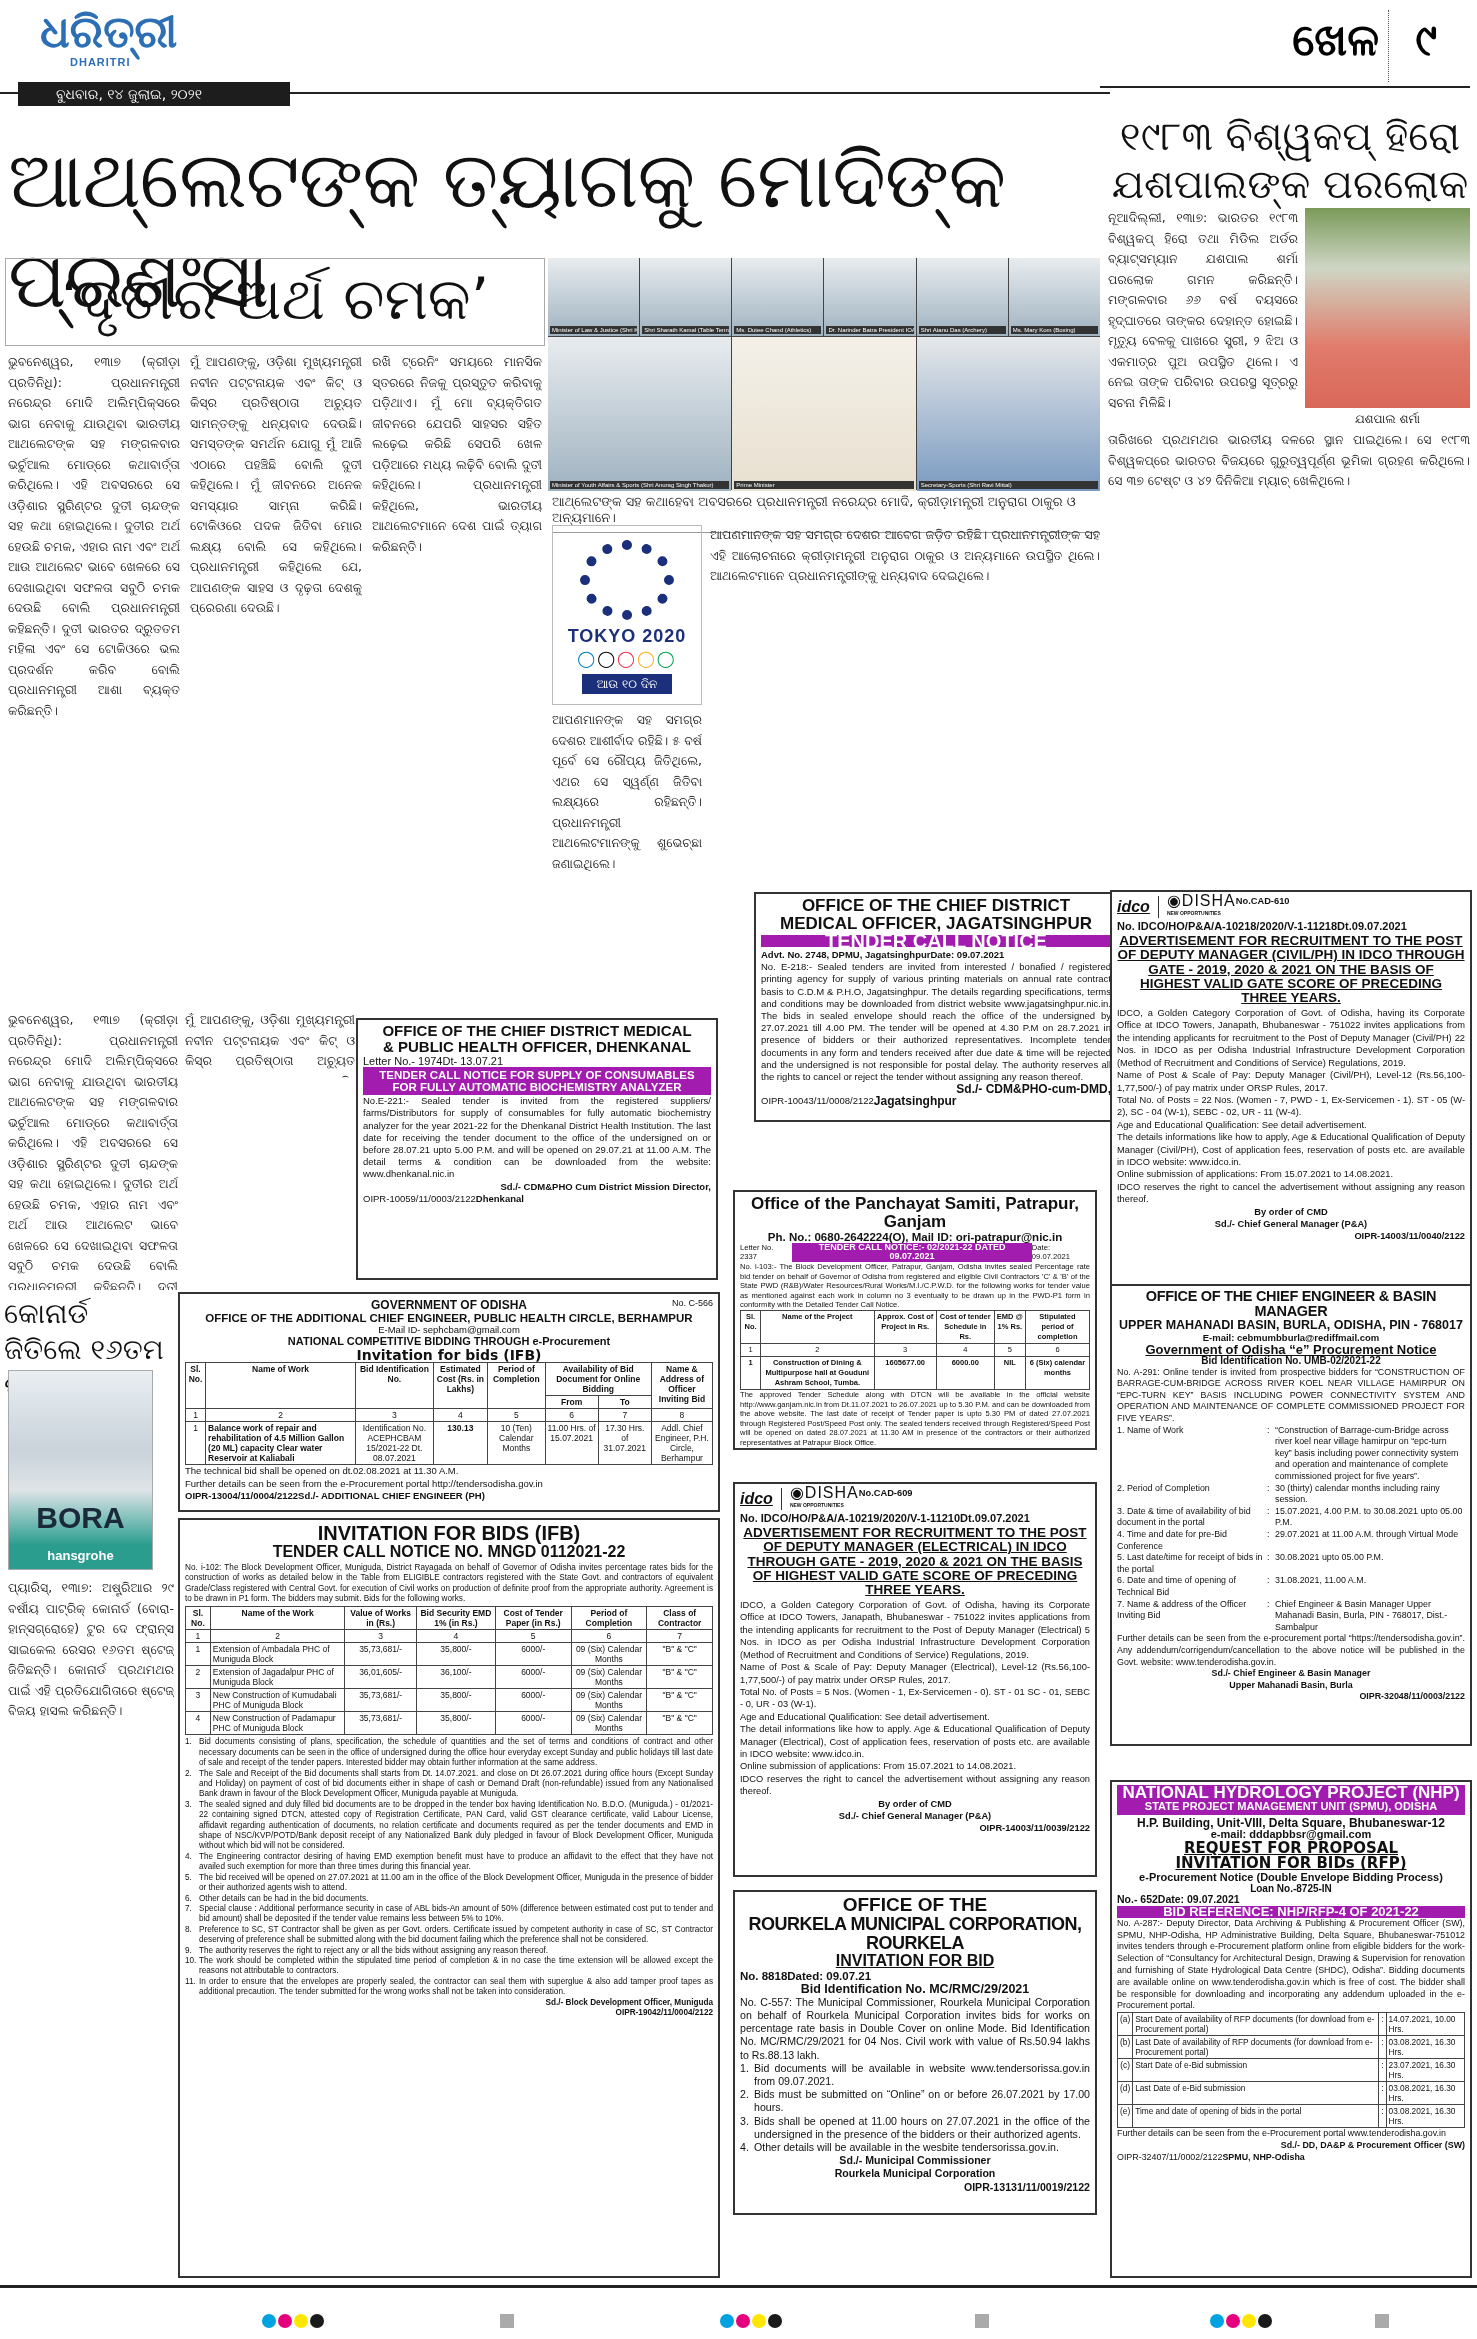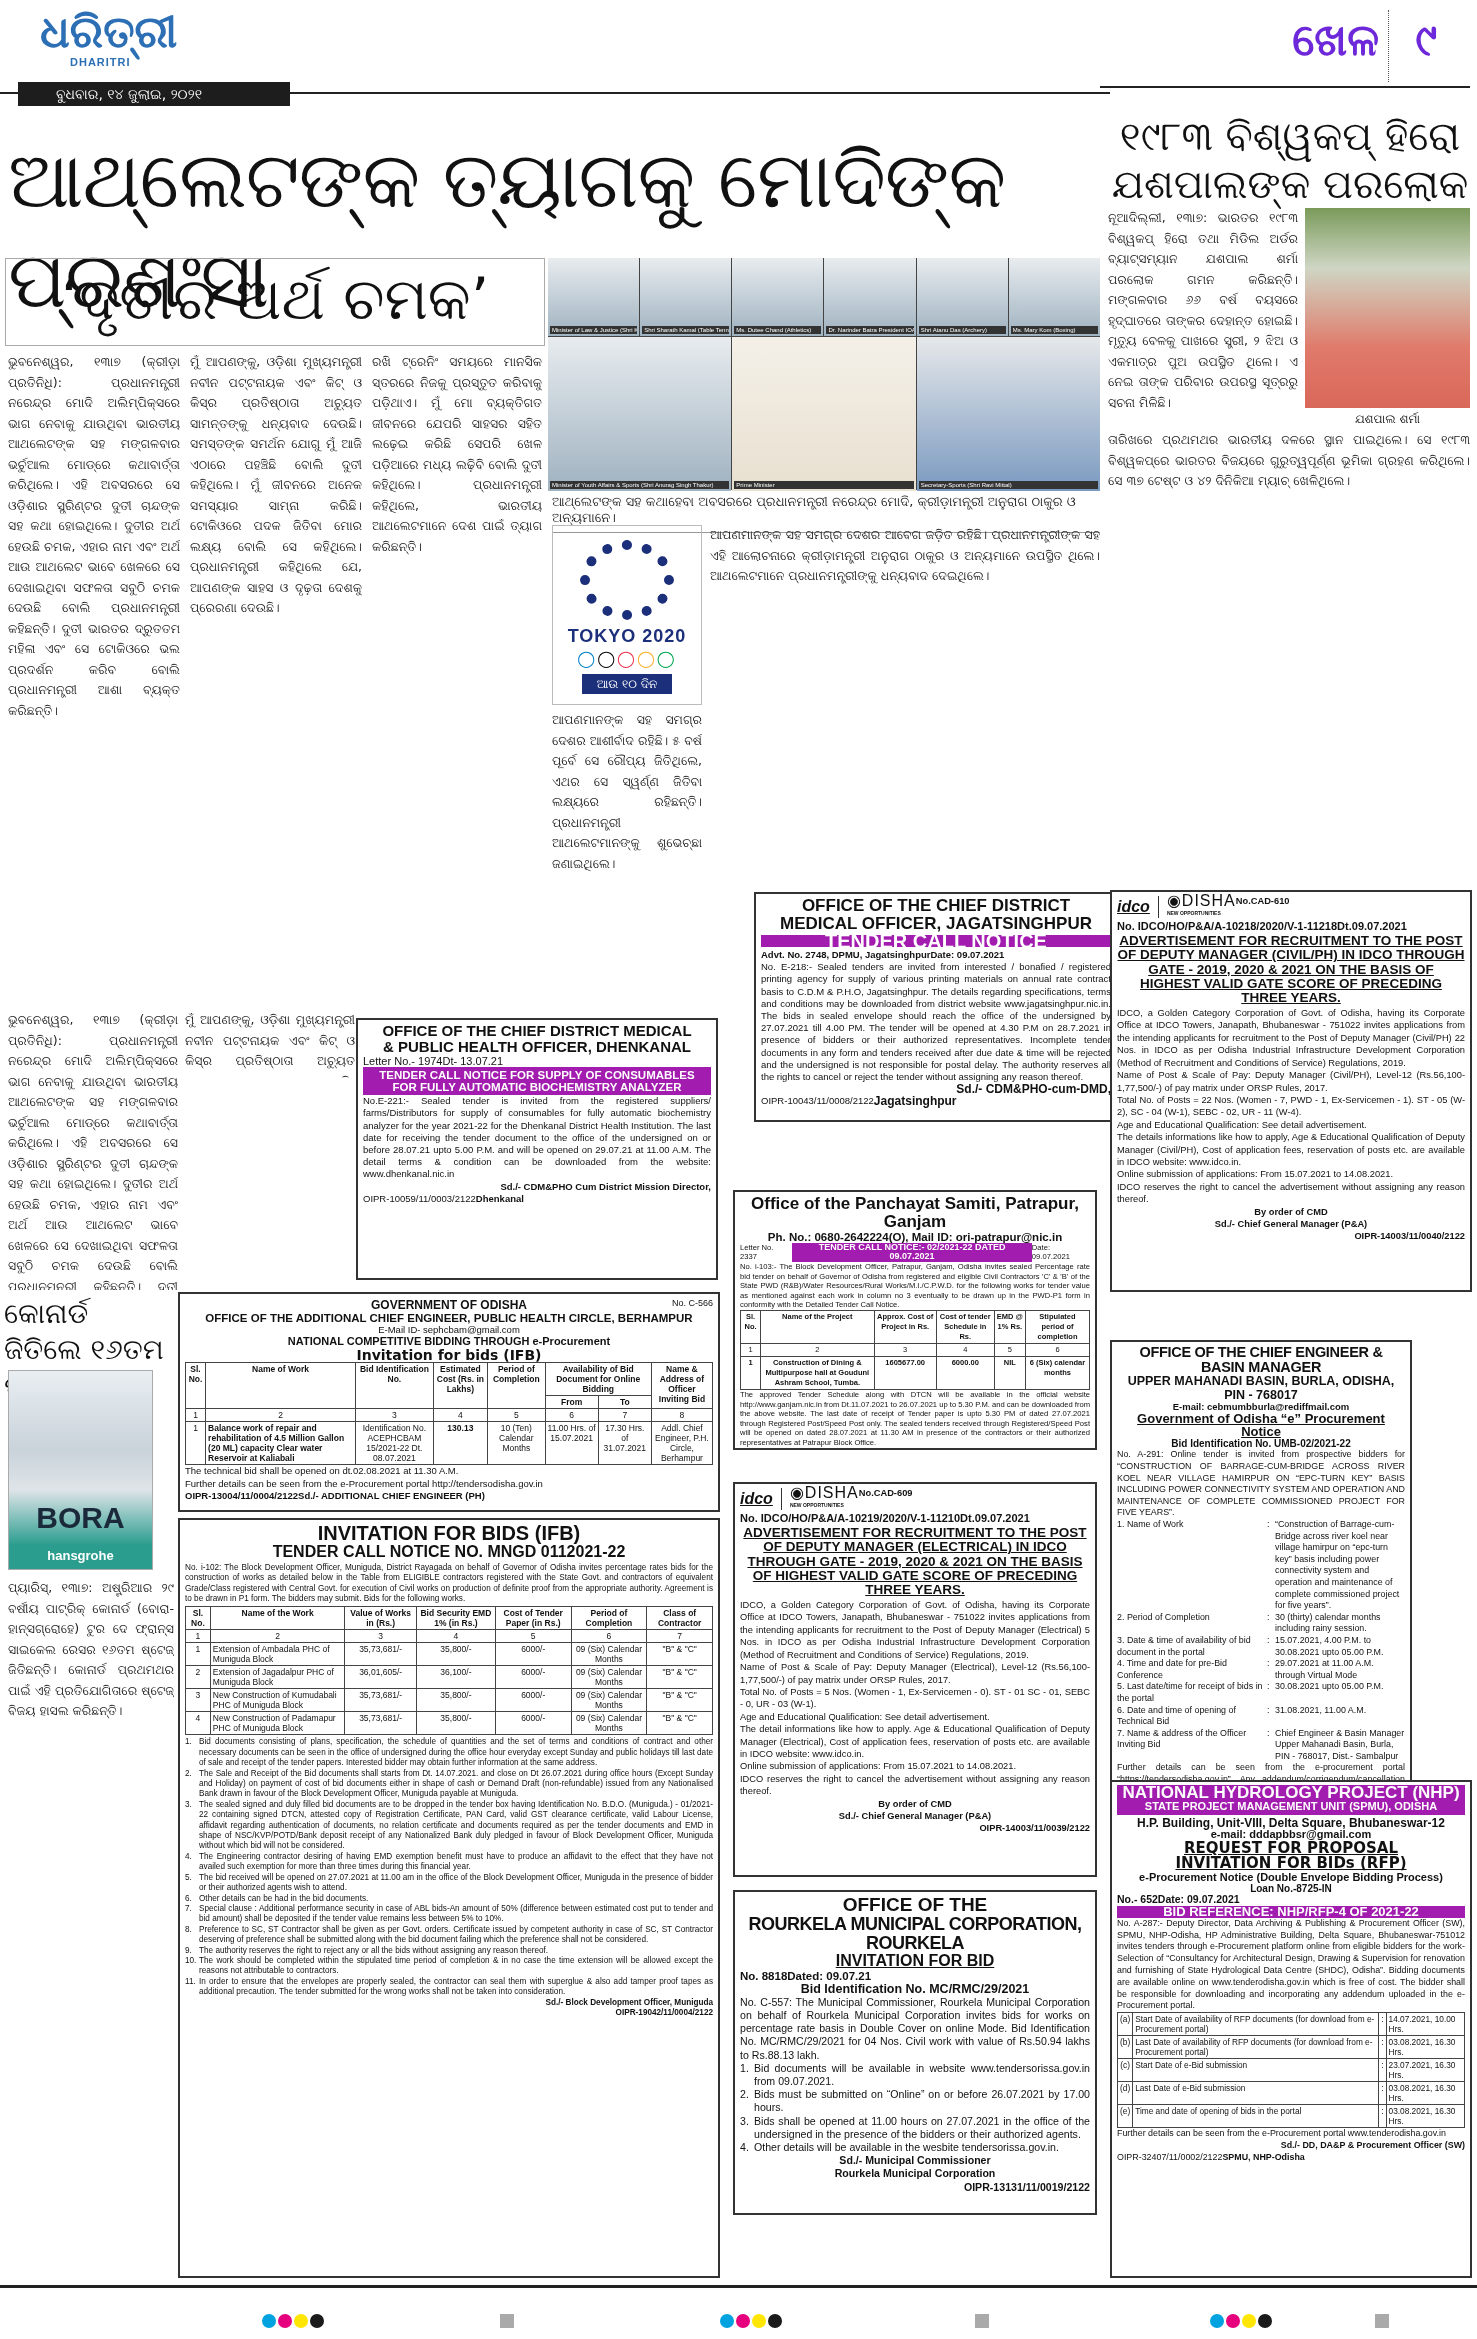--- a/index.html
+++ b/index.html
@@ -3,21 +3,21 @@
 <meta charset="utf-8">
 <style>
 *{box-sizing:border-box;margin:0;padding:0}
 body{width:1477px;height:2339px;background:#fff;font-family:"Liberation Sans",sans-serif;color:#111;position:relative;overflow:hidden}
 .abs{position:absolute}
 .masthead-logo{left:40px;top:8px;width:140px;height:60px}
 .logo-text{font-family:"DejaVu Sans",sans-serif;font-size:44px;color:#2c6fb5;font-weight:bold;line-height:48px}
 .logo-sub{font-size:11px;color:#2c6fb5;font-weight:bold;letter-spacing:1px;margin-left:30px}
 .datebar{left:18px;top:82px;width:272px;height:24px;background:#1d1d1d;color:#fff;font-family:"DejaVu Sans",sans-serif;font-size:14px;line-height:24px;padding-left:38px}
 .topline{left:0;top:92px;width:1110px;height:2px;background:#222}
-.section{right:60px;top:14px;font-family:"DejaVu Sans",sans-serif;font-size:44px;font-weight:bold;color:#6d28d9}
+.section{right:60px;top:14px;font-family:"DejaVu Sans",sans-serif;font-size:44px;font-weight:bold;color:#000000}
 .section-div{left:1388px;top:10px;height:72px;border-left:1px dotted #555}
 .hr-right{left:1100px;top:86px;width:370px;height:2px;background:#222}
 .headline{left:8px;top:130px;width:1095px;font-family:"DejaVu Sans",sans-serif;font-size:78px;line-height:100px;color:#111;letter-spacing:-1px}
 .rhead{left:1110px;top:112px;width:360px;font-family:"DejaVu Sans",sans-serif;font-size:40px;line-height:48px;text-align:center;color:#111}
 .subhead-box{left:5px;top:258px;width:540px;height:88px;border:1px solid #aaa;font-family:"DejaVu Sans",sans-serif;font-size:58px;text-align:center;line-height:80px}
 .odia{font-family:"DejaVu Sans",sans-serif;font-size:12.5px;line-height:20.5px;color:#222;text-align:justify;overflow:hidden}
 .col{position:absolute;overflow:hidden}
 .vc-grid{left:548px;top:258px;width:552px;height:232px;display:grid;grid-template-columns:repeat(6,1fr);grid-template-rows:78px 154px;gap:1px;background:#444}
 .vc-cell{background:linear-gradient(180deg,#e8ecef,#9fb2c0);position:relative;font-size:6px;color:#fff}
 .vc-cell .cap{position:absolute;bottom:2px;left:2px;right:2px;background:#333;padding:1px 2px;white-space:nowrap;overflow:hidden}
@@ -459,21 +459,21 @@
   <p>Total No. of Posts = 22 Nos. (Women - 7, PWD - 1, Ex-Servicemen - 1). ST - 05 (W-2), SC - 04 (W-1), SEBC - 02, UR - 11 (W-4).</p>
   <p>Age and Educational Qualification: See detail advertisement.</p>
   <p>The details informations like how to apply, Age &amp; Educational Qualification of Deputy Manager (Civil/PH), Cost of application fees, reservation of posts etc. are available in IDCO website: www.idco.in.</p>
   <p>Online submission of applications: From 15.07.2021 to 14.08.2021.</p>
   <p>IDCO reserves the right to cancel the advertisement without assigning any reason thereof.</p>
   <div style="text-align:center;font-weight:bold">By order of CMD</div>
   <div style="text-align:center;font-weight:bold">Sd./- Chief General Manager (P&amp;A)</div>
   <div class="sig">OIPR-14003/11/0040/2122</div>
 </div>
 
-<div class="ad" style="left:1110px;top:1340px;width:302px;height:462px;font-size:8.9px;line-height:11.6px">
+<div class="ad" style="left:1110px;top:1284px;width:362px;height:462px;font-size:8.9px;line-height:11.6px">
   <div class="t1" style="font-size:14.5px;letter-spacing:-0.3px">OFFICE OF THE CHIEF ENGINEER &amp; BASIN MANAGER</div>
   <div class="t1" style="font-size:12.5px">UPPER MAHANADI BASIN, BURLA, ODISHA, PIN - 768017</div>
   <div class="t1" style="font-size:9.5px">E-mail: cebmumbburla@rediffmail.com</div>
   <div class="t1 u" style="font-size:13px">Government of Odisha “e” Procurement Notice</div>
   <div class="t1" style="font-size:10px">Bid Identification No. UMB-02/2021-22</div>
   <p>No. A-291: Online tender is invited from prospective bidders for “CONSTRUCTION OF BARRAGE-CUM-BRIDGE ACROSS RIVER KOEL NEAR VILLAGE HAMIRPUR ON “EPC-TURN KEY” BASIS INCLUDING POWER CONNECTIVITY SYSTEM AND OPERATION AND MAINTENANCE OF COMPLETE COMMISSIONED PROJECT FOR FIVE YEARS”.</p>
   <div>
     <div class="kv">
         <span><span>1.</span> <span>Name of Work</span></span>
         <span>:</span>

